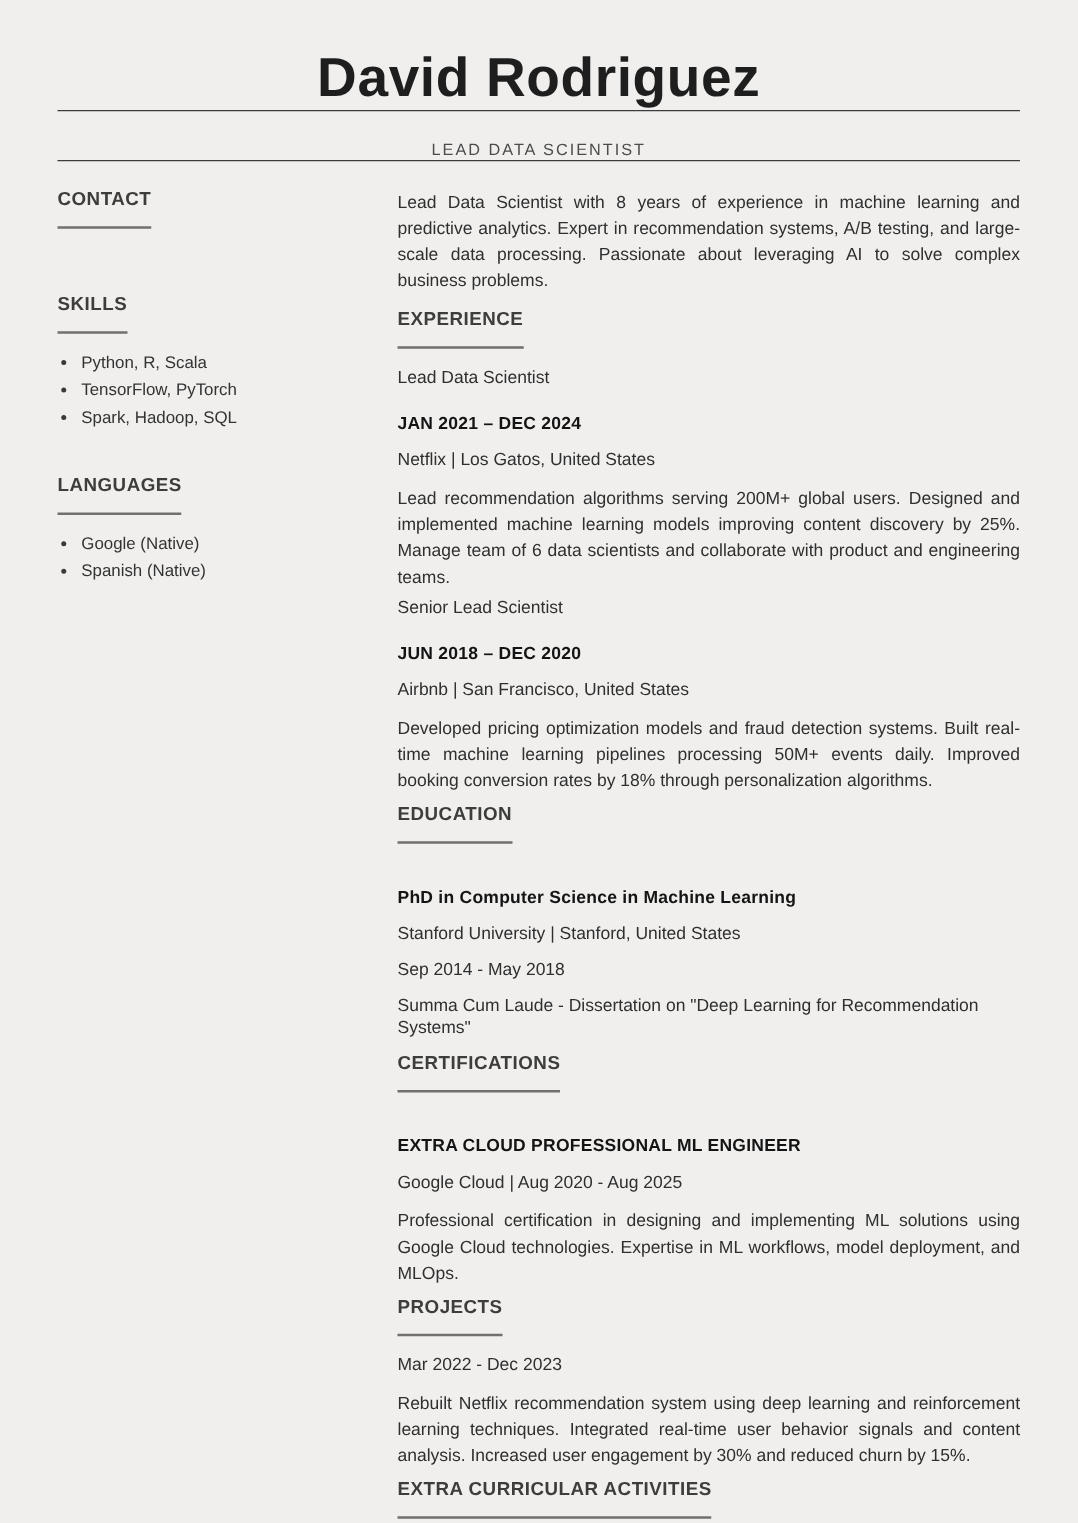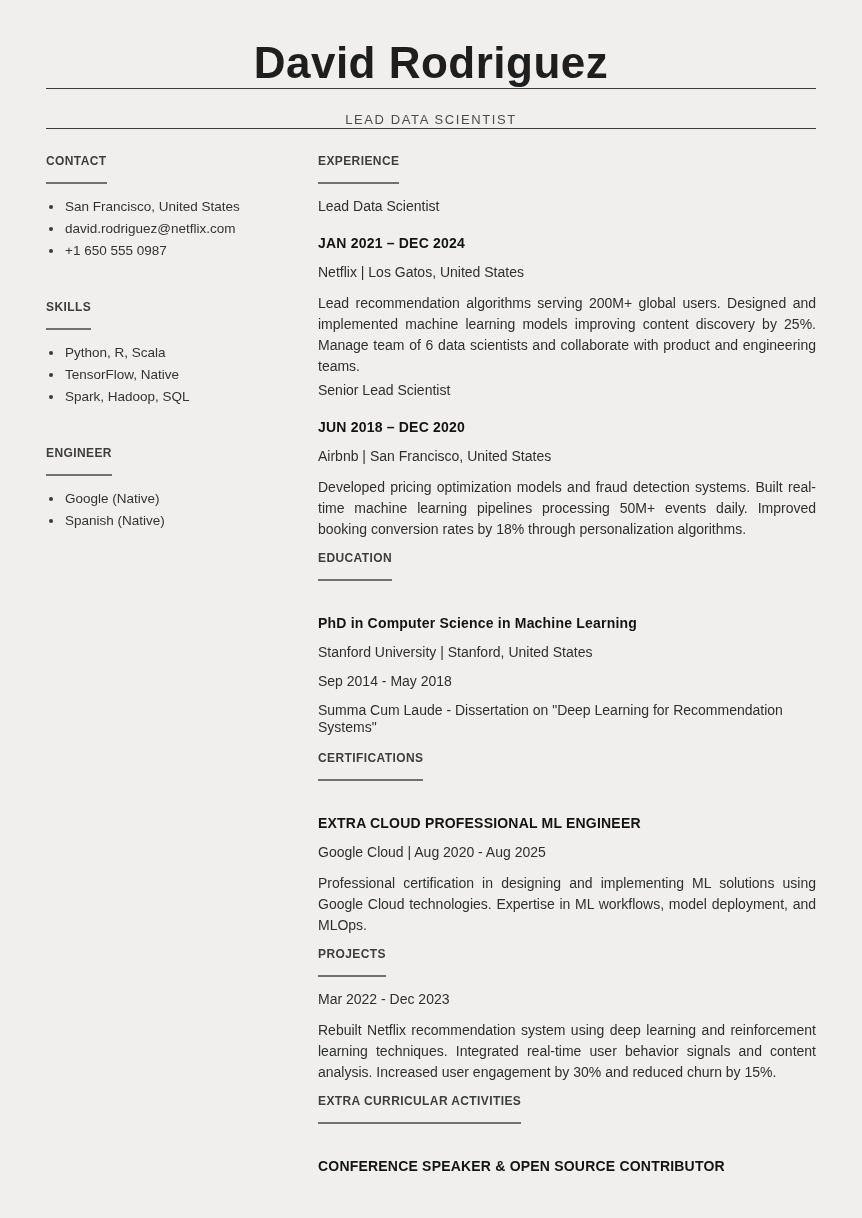--- a/index.html
+++ b/index.html
@@ -60,21 +60,21 @@
     flex: 1 1 auto;
     margin-left: 28px;
   }
 
   
   .sec-head {
     display: inline-block;
     margin: 0 0 14px 0;
   }
   .sec-title {
-    font-size: 12px;
+    font-size: 15px;
     line-height: 18px;
     font-weight: 700;
     letter-spacing: 0.4px;
     color: #3d3d3c;
   }
   .sec-rule {
     height: 2px;
     background: #707070;
     margin-top: 12px;
   }
@@ -143,54 +143,50 @@
 
   <div class="columns">
 
     <aside class="sidebar">
 
       <section class="side-section">
         <div class="sec-head">
           <div class="sec-title">CONTACT</div>
           <div class="sec-rule"></div>
         </div>
-        <ul class="side-list">
-          <li>San Francisco, United States</li>
-          <li>david.rodriguez@netflix.com</li>
-          <li>+1 650 555 0987</li>
-        </ul>
       </section>
 
       <section class="side-section">
         <div class="sec-head">
           <div class="sec-title">SKILLS</div>
           <div class="sec-rule"></div>
         </div>
         <ul class="side-list">
           <li>Python, R, Scala</li>
-          <li>TensorFlow, Native</li>
+          <li>TensorFlow, PyTorch</li>
           <li>Spark, Hadoop, SQL</li>
         </ul>
       </section>
 
       <section class="side-section">
         <div class="sec-head">
-          <div class="sec-title">ENGINEER</div>
+          <div class="sec-title">LANGUAGES</div>
           <div class="sec-rule"></div>
         </div>
         <ul class="side-list">
           <li>Google (Native)</li>
           <li>Spanish (Native)</li>
         </ul>
       </section>
 
     </aside>
 
     <main class="content">
 
+      <p class="para summary">Lead Data Scientist with 8 years of experience in machine learning and predictive analytics. Expert in recommendation systems, A/B testing, and large-scale data processing. Passionate about leveraging AI to solve complex business problems.</p>
 
       <section class="main-section">
         <div class="sec-head">
           <div class="sec-title">EXPERIENCE</div>
           <div class="sec-rule"></div>
         </div>
 
         <div>
           <p class="line">Lead Data Scientist</p>
           <p class="line bold">JAN 2021 – DEC 2024</p>

